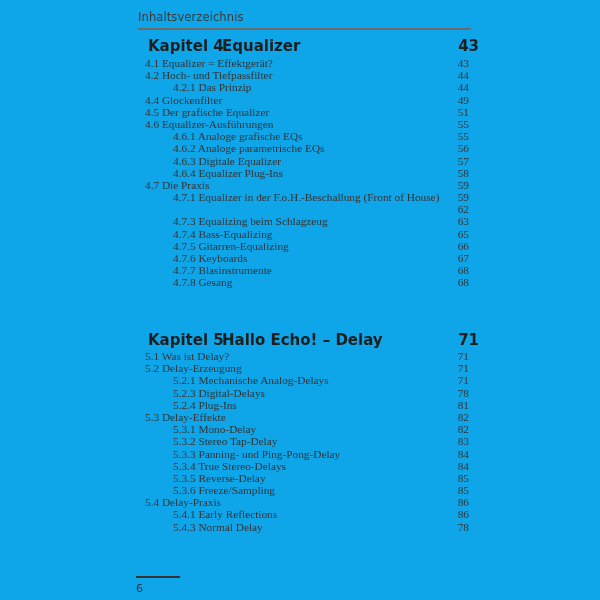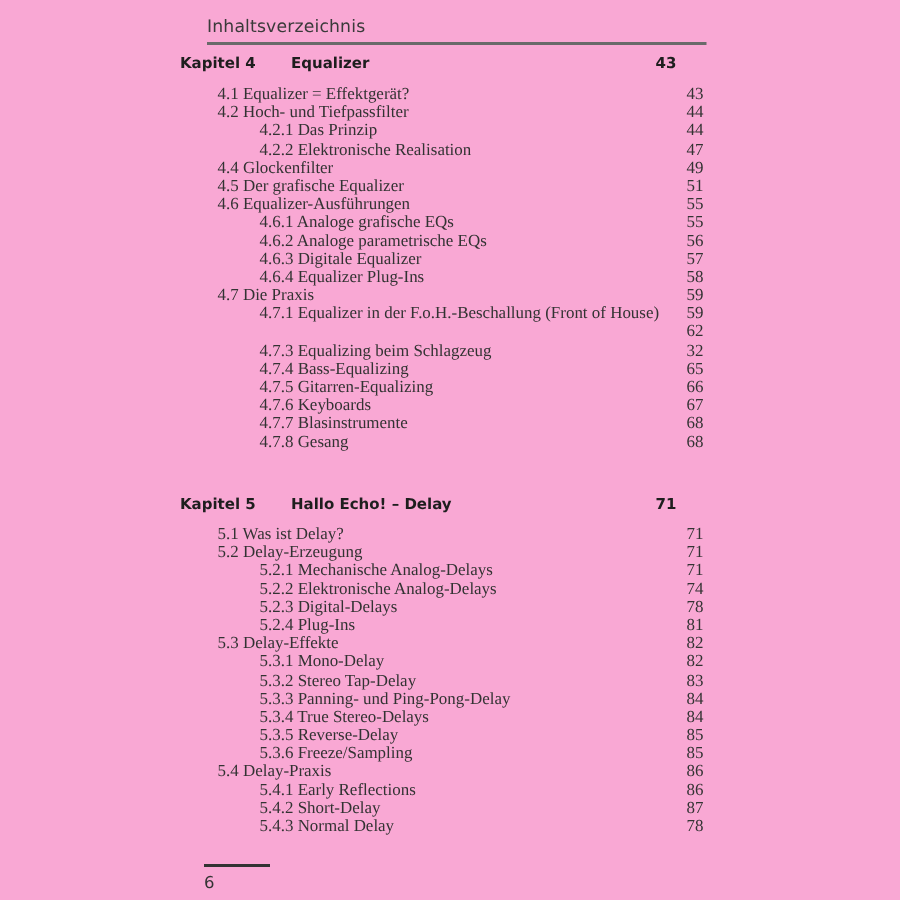--- a/index.html
+++ b/index.html
@@ -1,25 +1,25 @@
 <!DOCTYPE html>
 <html><head>
 <meta charset="utf-8">
 <style>
   html, body { margin:0; padding:0; background:#ffffff; }
   body { width:600px; height:600px; position:relative; overflow:hidden; color:#2a2a2a; }
-  .page { position:absolute; left:0; top:0; width:600px; height:600px; background:#f9a8d4; }
+  .page { position:absolute; left:0; top:0; width:600px; height:600px; background:#0ea5e9; }
   .running-head {
     position:absolute; left:138px; top:10px;
     font-family:"DejaVu Sans", sans-serif; font-size:11.5px; color:#3a3a3a; letter-spacing:0.1px;
   }
   .head-rule { position:absolute; left:138px; top:28px; width:333px; height:2px; background:#6a6a6a; }
   .chapter {
-    position:absolute; left:120px; width:333px; height:20px;
-    font-family:"DejaVu Sans", sans-serif; font-weight:bold; font-size:10px; color:#1e1e1e;
+    position:absolute; left:148px; width:333px; height:20px;
+    font-family:"DejaVu Sans", sans-serif; font-weight:bold; font-size:15px; color:#1e1e1e;
   }
   .chapter .num { position:absolute; left:0; top:0; }
   .chapter .title { position:absolute; left:74px; top:0; }
   .chapter .pg { position:absolute; right:2px; top:0; }
   .entries { position:absolute; left:138px; width:333px; }
   .entry {
     position:relative; height:12.2px; line-height:12.2px;
     font-family:"Liberation Serif", serif; font-size:11.3px; color:#333;
     white-space:nowrap;
   }
@@ -48,24 +48,20 @@
         <span class="pg">43</span>
       </div>
       <div class="entry l1">
         <span class="label">4.2 Hoch- und Tiefpassfilter</span>
         <span class="pg">44</span>
       </div>
       <div class="entry l2">
         <span class="label">4.2.1 Das Prinzip</span>
         <span class="pg">44</span>
       </div>
-      <div class="entry l2">
-        <span class="label">4.2.2 Elektronische Realisation</span>
-        <span class="pg">47</span>
-      </div>
       <div class="entry l1">
         <span class="label">4.4 Glockenfilter</span>
         <span class="pg">49</span>
       </div>
       <div class="entry l1">
         <span class="label">4.5 Der grafische Equalizer</span>
         <span class="pg">51</span>
       </div>
       <div class="entry l1">
         <span class="label">4.6 Equalizer-Ausführungen</span>
@@ -93,21 +89,21 @@
       </div>
       <div class="entry l2">
         <span class="label">4.7.1 Equalizer in der F.o.H.-Beschallung (Front of House)</span>
         <span class="pg">59</span>
       </div>
       <div class="entry l2">
         <span class="pg">62</span>
       </div>
       <div class="entry l2">
         <span class="label">4.7.3 Equalizing beim Schlagzeug</span>
-        <span class="pg">32</span>
+        <span class="pg">63</span>
       </div>
       <div class="entry l2">
         <span class="label">4.7.4 Bass-Equalizing</span>
         <span class="pg">65</span>
       </div>
       <div class="entry l2">
         <span class="label">4.7.5 Gitarren-Equalizing</span>
         <span class="pg">66</span>
       </div>
       <div class="entry l2">
@@ -134,24 +130,20 @@
         <span class="label">5.1 Was ist Delay?</span>
         <span class="pg">71</span>
       </div>
       <div class="entry l1">
         <span class="label">5.2 Delay-Erzeugung</span>
         <span class="pg">71</span>
       </div>
       <div class="entry l2">
         <span class="label">5.2.1 Mechanische Analog-Delays</span>
         <span class="pg">71</span>
-      </div>
-      <div class="entry l2">
-        <span class="label">5.2.2 Elektronische Analog-Delays</span>
-        <span class="pg">74</span>
       </div>
       <div class="entry l2">
         <span class="label">5.2.3 Digital-Delays</span>
         <span class="pg">78</span>
       </div>
       <div class="entry l2">
         <span class="label">5.2.4 Plug-Ins</span>
         <span class="pg">81</span>
       </div>
       <div class="entry l1">
@@ -184,24 +176,20 @@
       </div>
       <div class="entry l1">
         <span class="label">5.4 Delay-Praxis</span>
         <span class="pg">86</span>
       </div>
       <div class="entry l2">
         <span class="label">5.4.1 Early Reflections</span>
         <span class="pg">86</span>
       </div>
       <div class="entry l2">
-        <span class="label">5.4.2 Short-Delay</span>
-        <span class="pg">87</span>
-      </div>
-      <div class="entry l2">
         <span class="label">5.4.3 Normal Delay</span>
         <span class="pg">78</span>
       </div>
     </div>
 
   <div class="foot-rule"></div>
   <div class="folio">6</div>
 </div>
 
 </body></html>

